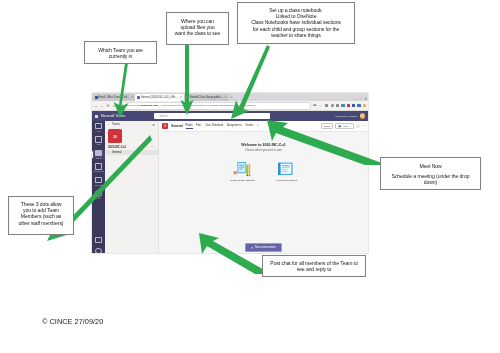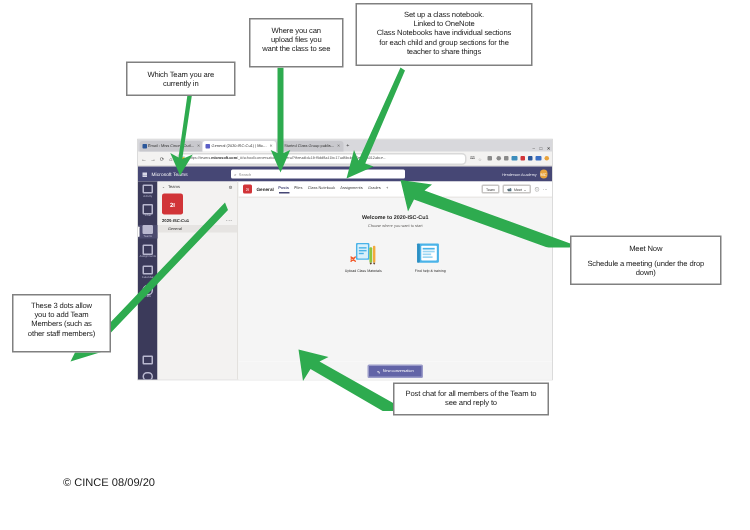--- a/index.html
+++ b/index.html
@@ -581,13 +581,13 @@
             <span class="pen">✎</span>
             <span>New conversation</span>
           </span>
         </div>
       </div>
 
     </div>
   </div>
 </div>
 
-<div id="footer-credit">© CINCE 08/09/20</div>
+<div id="footer-credit">© CINCE 27/09/20</div>
 
 </body></html>

